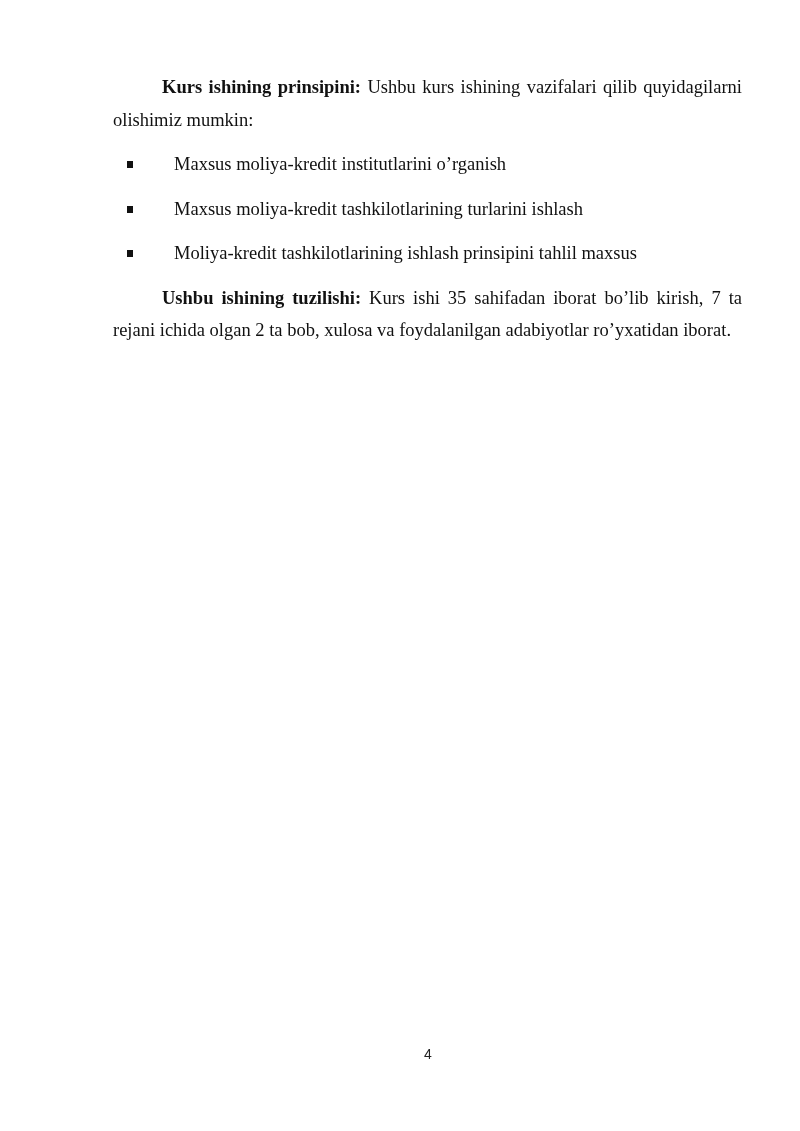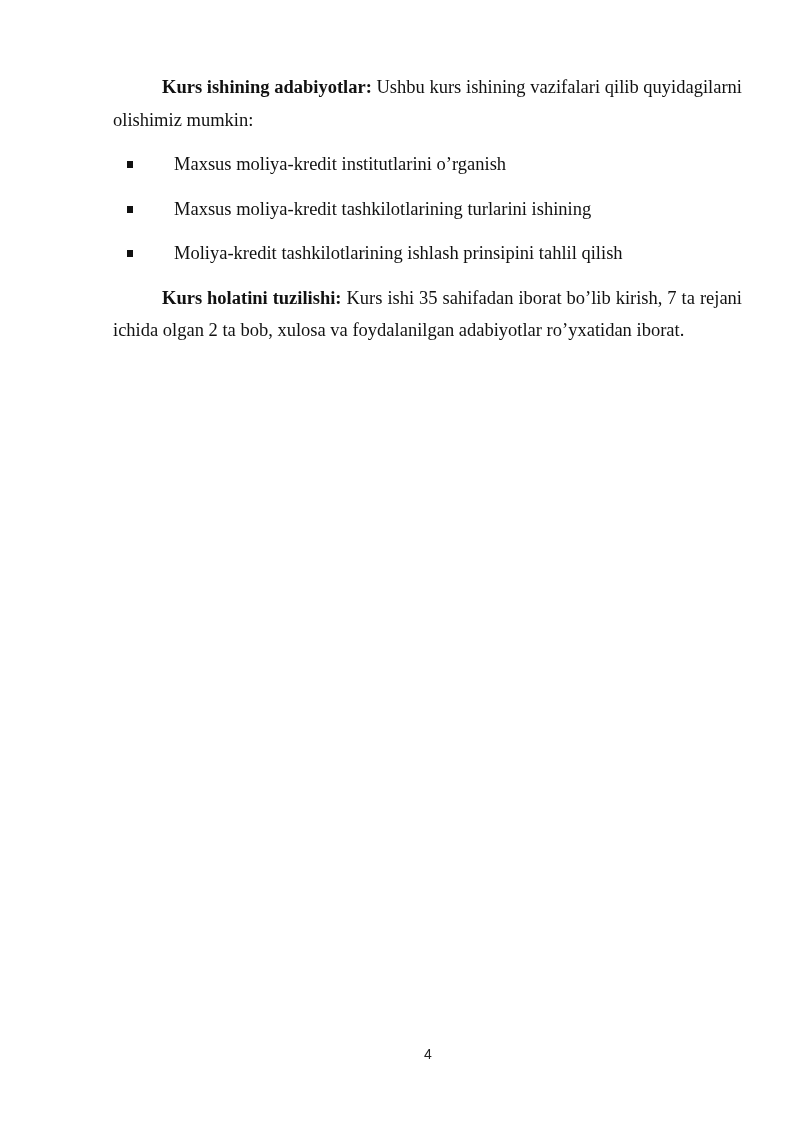--- a/index.html
+++ b/index.html
@@ -60,30 +60,30 @@
       font-size: 14px;
       color: #222222;
     }
   </style>
 </head>
 <body>
 
 <div class="page">
   <div class="content">
 
-    <p class="para"><b>Kurs ishining adabiyotlar:</b><span> Ushbu kurs ishining vazifalari qilib quyidagilarni olishimiz mumkin:</span></p>
+    <p class="para"><b>Kurs ishining prinsipini:</b><span> Ushbu kurs ishining vazifalari qilib quyidagilarni olishimiz mumkin:</span></p>
 
     <p class="bullet-item">
       <span class="bullet"></span><span>Maxsus moliya-kredit institutlarini o’rganish</span>
     </p>
     <p class="bullet-item">
-      <span class="bullet"></span><span>Maxsus moliya-kredit tashkilotlarining turlarini ishining</span>
+      <span class="bullet"></span><span>Maxsus moliya-kredit tashkilotlarining turlarini ishlash</span>
     </p>
     <p class="bullet-item">
-      <span class="bullet"></span><span>Moliya-kredit tashkilotlarining ishlash prinsipini tahlil qilish</span>
+      <span class="bullet"></span><span>Moliya-kredit tashkilotlarining ishlash prinsipini tahlil maxsus</span>
     </p>
 
-    <p class="para"><b>Kurs holatini tuzilishi:</b><span> Kurs ishi 35 sahifadan iborat bo’lib kirish, 7 ta rejani ichida olgan 2 ta bob, xulosa va foydalanilgan adabiyotlar ro’yxatidan iborat.</span></p>
+    <p class="para"><b>Ushbu ishining tuzilishi:</b><span> Kurs ishi 35 sahifadan iborat bo’lib kirish, 7 ta rejani ichida olgan 2 ta bob, xulosa va foydalanilgan adabiyotlar ro’yxatidan iborat.</span></p>
 
   </div>
 
   <div class="page-number">4</div>
 </div>
 
 </body></html>

